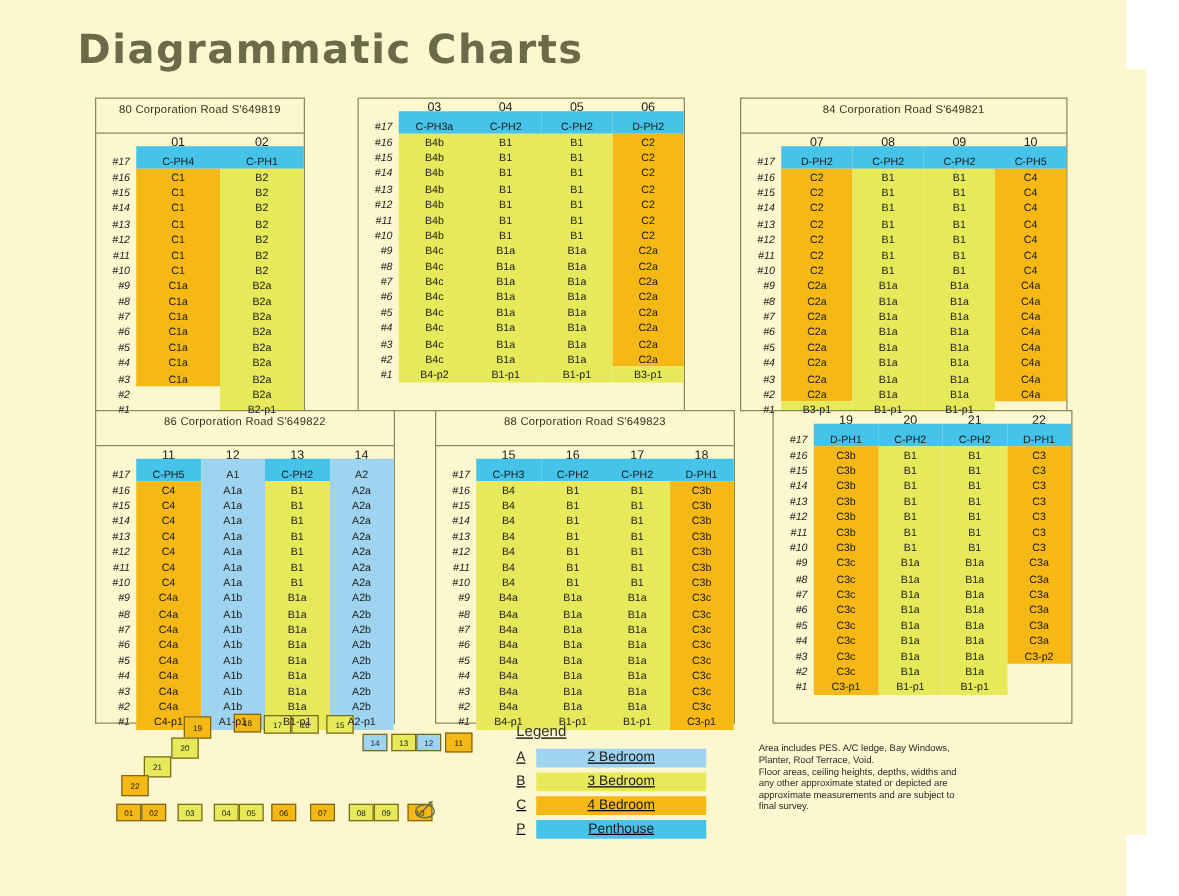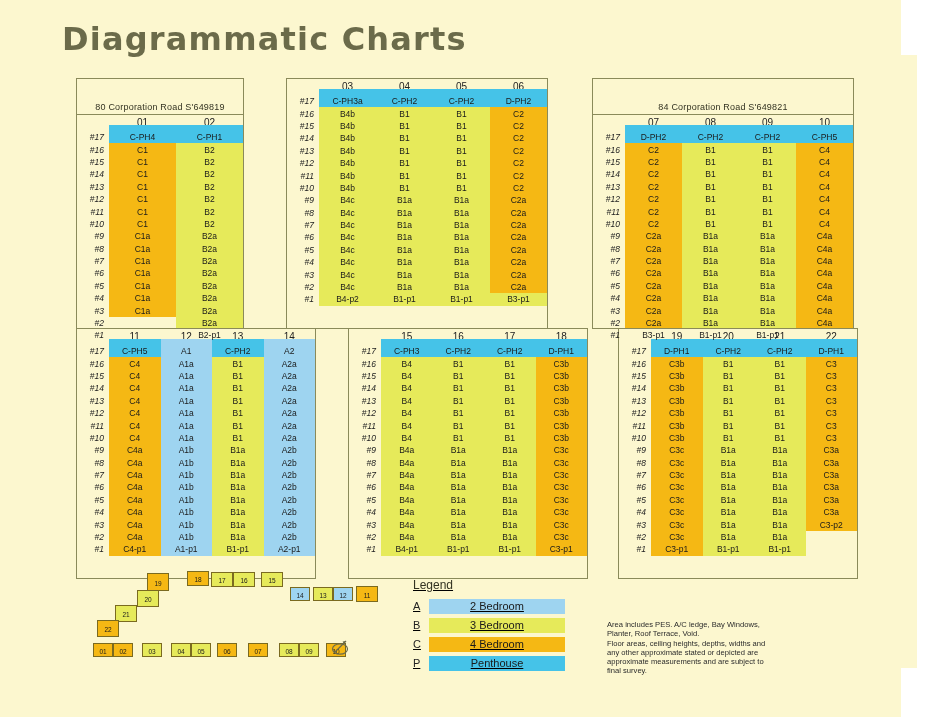--- a/index.html
+++ b/index.html
@@ -8,22 +8,22 @@
 
   
   #page{position:absolute;left:0;top:0;width:901px;height:717px;background:#fcf7cf;}
   #page-ext{position:absolute;left:885px;top:55px;width:32px;height:613px;background:#fcf7cf;}
 
   #title{position:absolute;left:62px;top:20px;font-size:32px;letter-spacing:1.2px;
          color:#6b6b4a;font-weight:bold;font-family:"DejaVu Sans",sans-serif;}
 
   
   .block{position:absolute;border:1px solid #8a8a5a;background:#fcf7cf;box-sizing:border-box;}
-  .blk-title{text-align:center;font-size:9px;color:#333322;padding:3px 0 2px;
-             border-bottom:1px solid #8a8a5a;letter-spacing:.2px;white-space:nowrap;margin-top:20px;}
+  .blk-title{text-align:center;font-size:9px;color:#333322;padding:3px 0 14px;
+             border-bottom:1px solid #8a8a5a;letter-spacing:.2px;white-space:nowrap;}
   .grid{position:relative;}
   .colhdr{display:flex;}
   .colhdr .rlabel{flex:0 0 32px;}
   .colhdr .ch{flex:1 1 0;text-align:center;font-size:10px;color:#222;padding:2px 0 3px;}
 
   .bands{position:absolute;left:32px;right:0;top:0;bottom:0;display:flex;z-index:0;}
   .band{flex:1 1 0;position:relative;}
   .band i{position:absolute;left:0;right:0;display:block;}
 
   .rows{position:relative;z-index:1;}
@@ -469,20 +469,21 @@
               <div class="cell">B3-p1</div>
               <div class="cell">B1-p1</div>
               <div class="cell">B1-p1</div>
               <div class="cell"></div>
             </div>
           </div>
         </div>
       </div>
     </div>
     <div class="block" style="left: 76px; top: 328px; width: 240px; height: 250.8px;">
+      <div class="blk-title">86 Corporation Road S'649822</div>
       <div class="grid">
         <div class="colhdr">
           <div class="rlabel"></div>
           <div class="ch">11</div>
           <div class="ch">12</div>
           <div class="ch">13</div>
           <div class="ch">14</div>
         </div>
         <div style="position: relative;">
           <div class="bands">
@@ -619,20 +620,21 @@
               <div class="cell">C4-p1</div>
               <div class="cell">A1-p1</div>
               <div class="cell">B1-p1</div>
               <div class="cell">A2-p1</div>
             </div>
           </div>
         </div>
       </div>
     </div>
     <div class="block" style="left: 348px; top: 328px; width: 240px; height: 250.8px;">
+      <div class="blk-title">88 Corporation Road S'649823</div>
       <div class="grid">
         <div class="colhdr">
           <div class="rlabel"></div>
           <div class="ch">15</div>
           <div class="ch">16</div>
           <div class="ch">17</div>
           <div class="ch">18</div>
         </div>
         <div style="position: relative;">
           <div class="bands">
@@ -946,21 +948,21 @@
         <div class="lg-key">C</div>
         <div class="lg-bar" style="background: rgb(245, 184, 20);">4 Bedroom</div>
       </div>
       <div class="lg-row">
         <div class="lg-key">P</div>
         <div class="lg-bar" style="background: rgb(69, 195, 232);">Penthouse</div>
       </div>
     </div>
 </div>
 
-<div id="disclaimer" style="left: 607px; top: 620px;">
+<div id="disclaimer" style="left: 607px; top: 594px;">
   <p>Area includes PES. A/C ledge, Bay Windows,</p>
   <p>Planter, Roof Terrace, Void.</p>
   <p>Floor areas, ceiling heights, depths, widths and</p>
   <p>any other approximate stated or depicted are</p>
   <p>approximate measurements and are subject to</p>
   <p>final survey.</p>
 </div>
 
 <div id="siteplan">
     <div class="sp" style="left: 62px; top: 8px; width: 22px; height: 18px; background: rgb(245, 184, 20); padding-top: 4.5px;">19</div>

